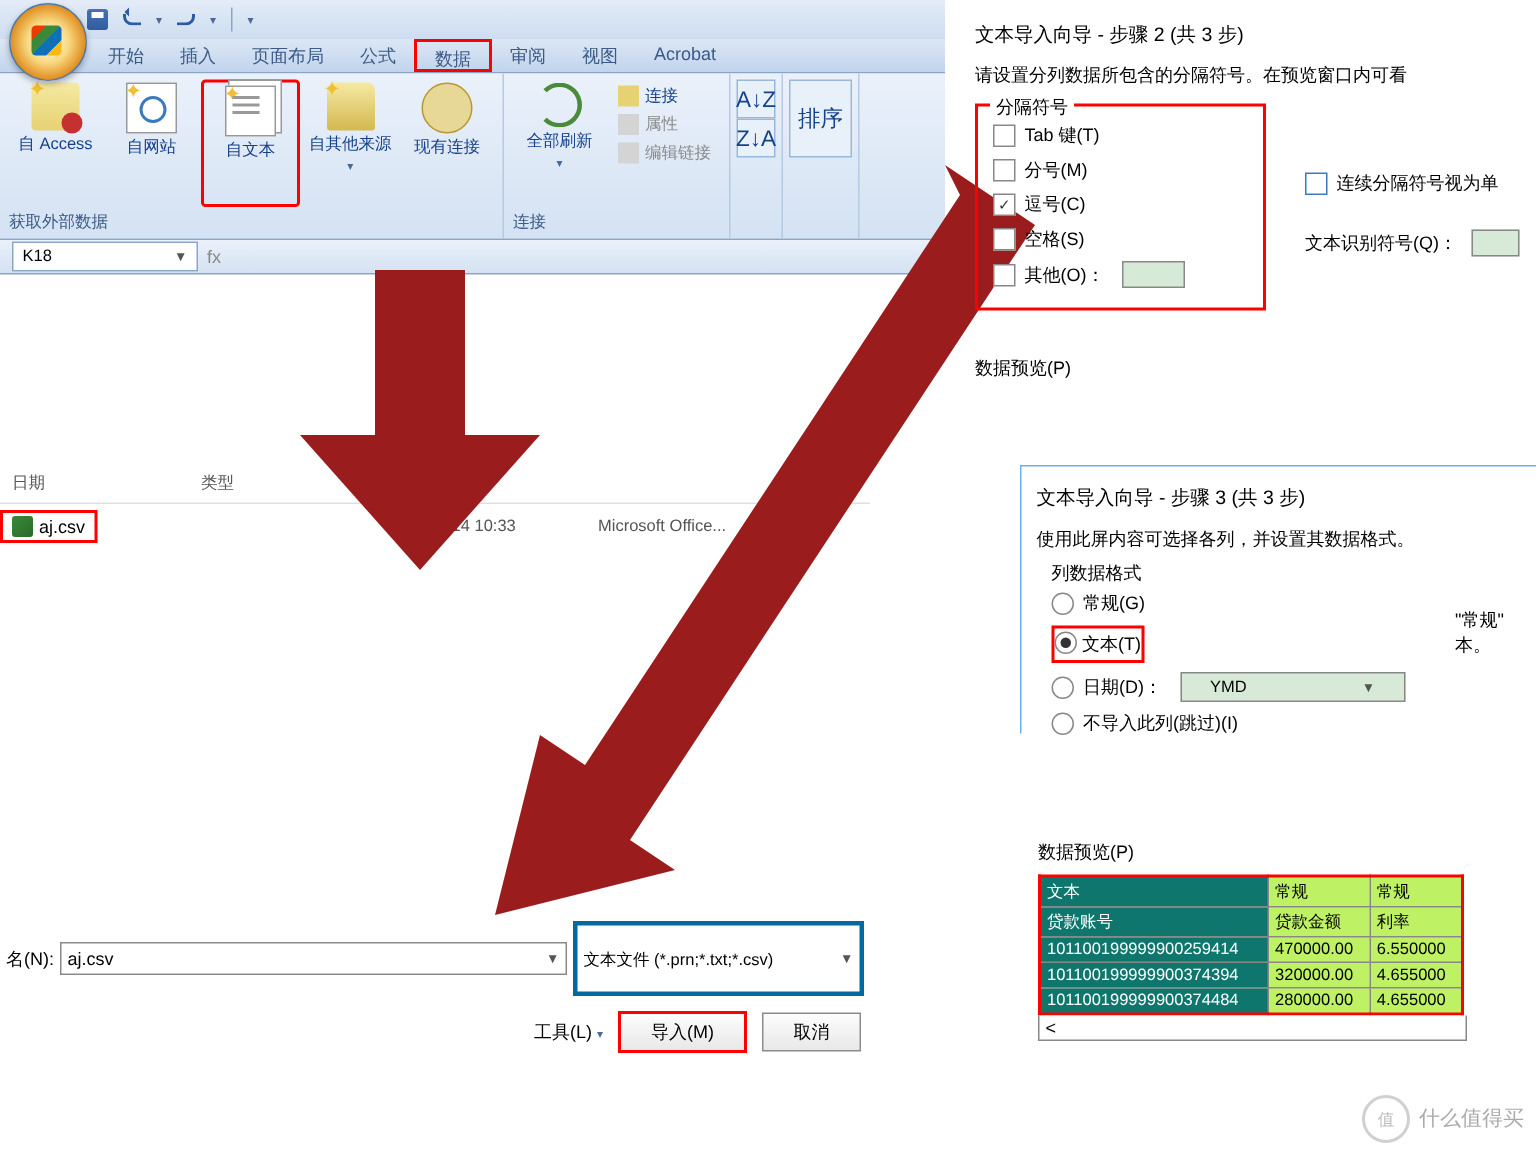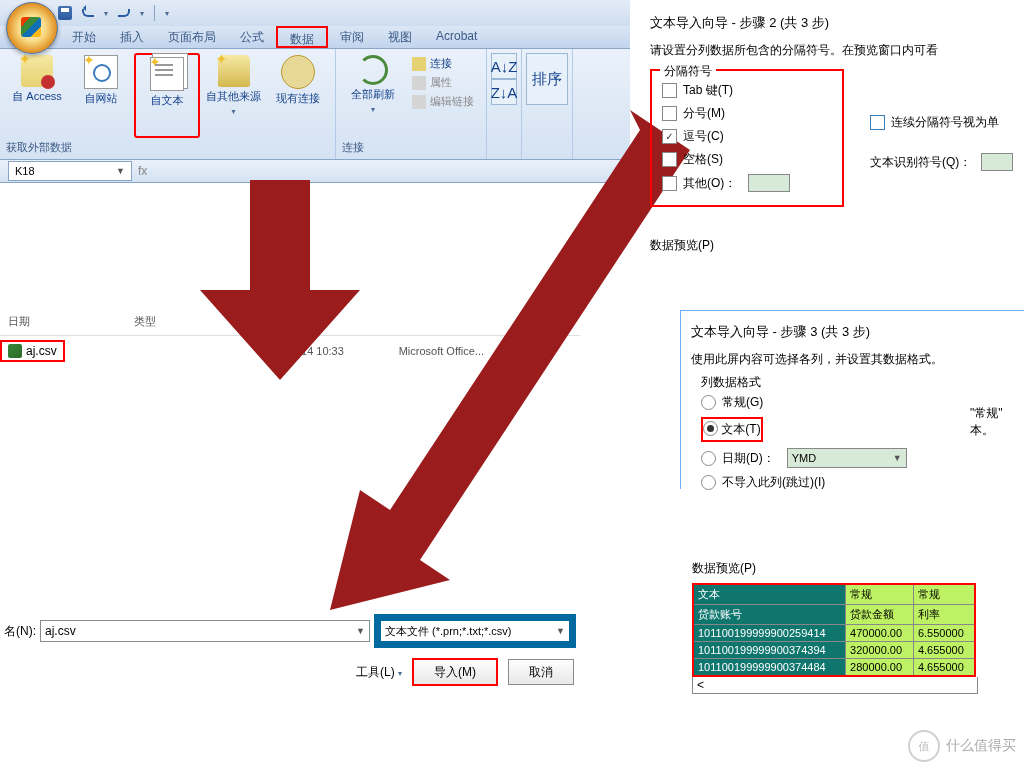--- a/index.html
+++ b/index.html
@@ -51,21 +51,21 @@
 .fb-header{display:flex;background:#fff;border-bottom:1px solid #e0e0e0;padding:4px 0}
 .fb-col{padding:2px 8px;font-size:11px;color:#555}
 .fb-col.name{width:290px;display:flex;justify-content:space-between}
 .fb-row{display:flex;padding:4px 0;align-items:center}
 .fb-file{border:2px solid red;padding:2px 6px;font-size:12px;display:flex;align-items:center;gap:4px}
 .xl-ico{width:14px;height:14px;background:linear-gradient(135deg,#3a8a39,#2a6a29);border-radius:2px}
 .fb-bottom{position:absolute;left:0;top:610px;width:580px}
 .fb-input-row{display:flex;align-items:center;gap:4px;padding:4px}
 .fb-label{font-size:12px}
 .fb-input{flex:1;height:20px;border:1px solid #8a8a8a;background:#fff;padding:0 4px;font-size:12px;display:flex;align-items:center;justify-content:space-between}
-.fb-select{width:180px;height:20px;border:7px solid #0369a1;background:#fff;padding:0 4px;font-size:11px;display:flex;align-items:center;justify-content:space-between}
+.fb-select{width:180px;height:20px;border:3px solid #0369a1;background:#fff;padding:12px 4px;font-size:11px;display:flex;align-items:center;justify-content:space-between}
 .fb-btns{display:flex;justify-content:flex-end;gap:10px;padding:6px;align-items:center}
 .fb-btn{height:24px;padding:0 20px;border:1px solid #8a8a8a;background:linear-gradient(#fdfdfd,#e8e8e8);font-size:12px;display:flex;align-items:center}
 .fb-btn.hi{border:2px solid red}
 .arrow{position:absolute;pointer-events:none}
 .arrow svg{display:block}
 .wizard{position:absolute;font-size:12px}
 .wiz2{left:650px;top:10px;width:374px}
 .wiz-title{font-size:13px;padding:4px 0}
 .wiz-sub{padding:6px 0;font-size:12px}
 .fieldset{border:1px solid #cfcfcf;padding:8px 10px 10px;margin:4px 0;position:relative}
@@ -74,21 +74,21 @@
 .chk-row,.rad-row{display:flex;align-items:center;gap:6px;padding:3px 0;font-size:12px}
 .chk{width:13px;height:13px;border:1px solid #888;background:#fff;display:flex;align-items:center;justify-content:center;font-size:10px;color:#333}
 .rad{width:13px;height:13px;border:1px solid #888;border-radius:50%;background:#fff;display:flex;align-items:center;justify-content:center}
 .rad.on::after{content:"";width:7px;height:7px;background:#333;border-radius:50%}
 .opt-input{width:40px;height:16px;border:1px solid #888;background:#d7ead7;margin-left:6px}
 .right-opts{position:absolute;left:870px;top:110px;font-size:12px}
 .right-opts .chk-row{padding:4px 0}
 .quote-box{width:30px;height:16px;border:1px solid #888;background:#d7ead7;display:inline-block;margin-left:4px}
 .wiz3{left:680px;top:310px;width:344px;border-left:1px solid #6badf6;border-top:1px solid #6badf6;padding:8px 0 0 10px;height:170px}
 .rad-boxed{border:2px solid red;display:inline-flex;padding:2px 0}
-.date-sel{width:110px;height:18px;border:1px solid #888;background:#d7ead7;margin-left:6px;padding:0 4px;font-size:11px;display:flex;align-items:center;justify-content:space-between}
+.date-sel{width:110px;height:18px;border:1px solid #888;background:#d7ead7;margin-left:6px;padding:0 19px;font-size:11px;display:flex;align-items:center;justify-content:space-between}
 .note{position:absolute;left:970px;top:405px;font-size:12px}
 .preview{position:absolute;left:692px;top:560px;width:330px}
 .prev-table{border:2px solid red;border-collapse:collapse;font-size:11px;width:284px}
 .prev-table td,.prev-table th{border:1px solid #888;padding:2px 4px;text-align:left;font-weight:normal}
 .prev-table .dark{background:#0f766e;color:#fff}
 .prev-table .lite{background:#bef264}
 .scroll-hint{border:1px solid #888;border-top:none;padding:1px 4px;background:#fff;width:276px;font-size:12px}
 .watermark{position:absolute;right:8px;bottom:6px;display:flex;align-items:center;gap:6px;opacity:.55;font-size:14px;color:#666}
 .wm-ico{width:28px;height:28px;border:2px solid #aaa;border-radius:50%;display:flex;align-items:center;justify-content:center;font-size:11px;color:#888}
 .tri{font-size:9px;color:#555}

